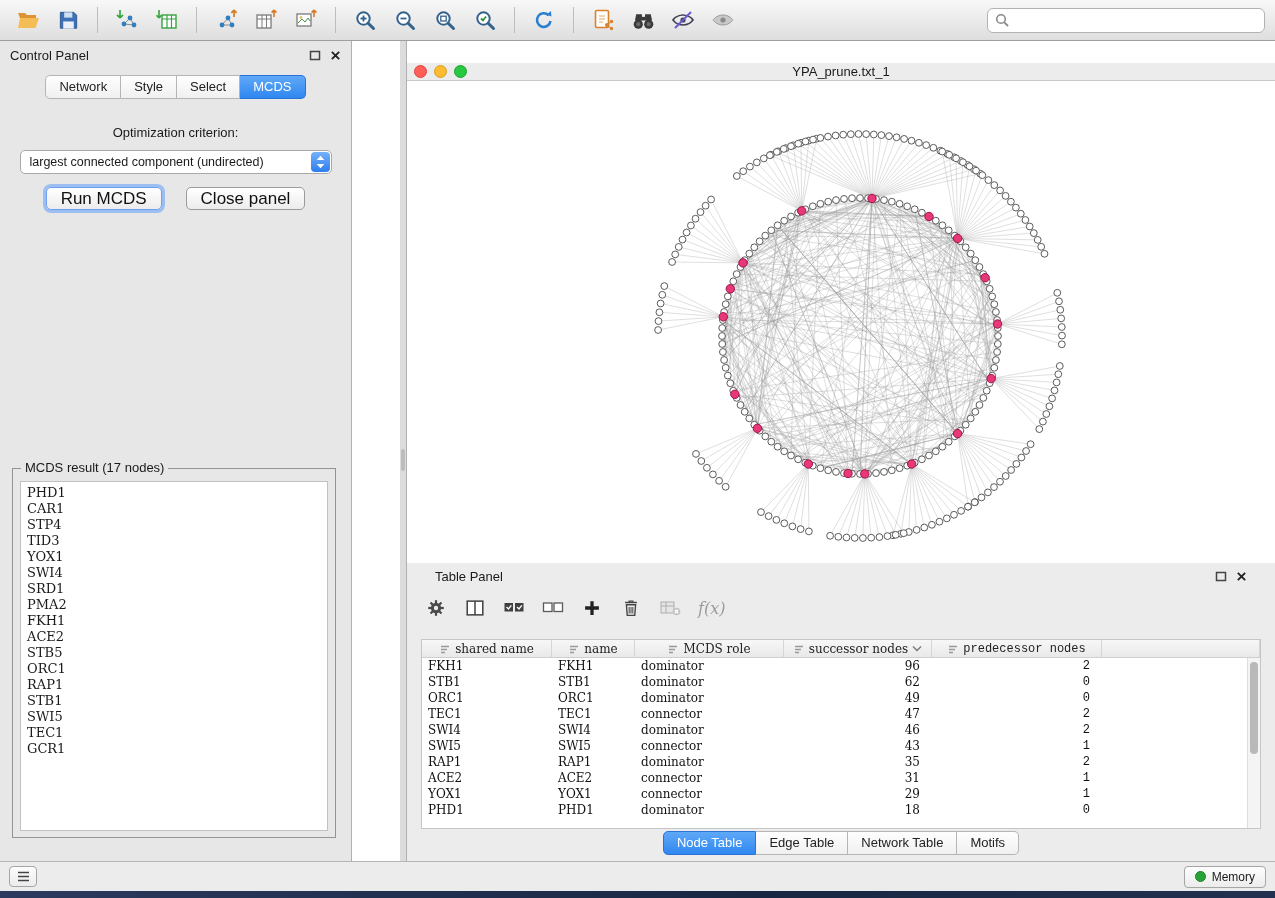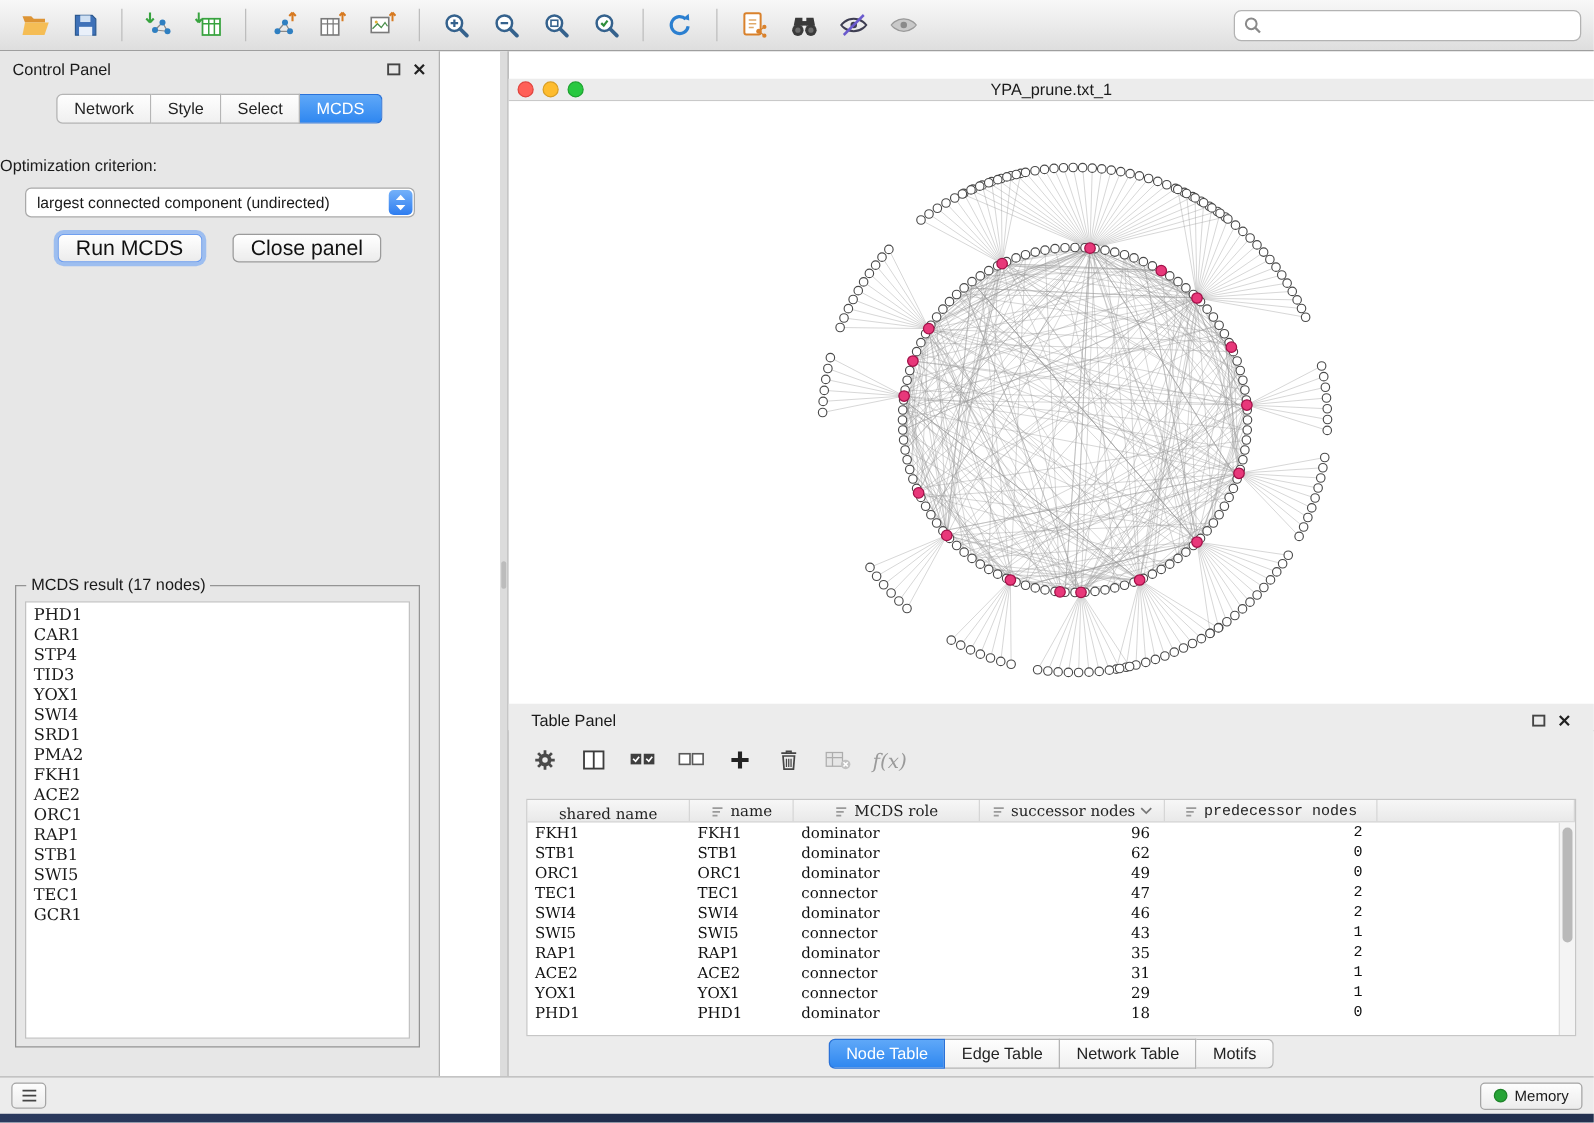--- a/index.html
+++ b/index.html
@@ -22,21 +22,21 @@
     background:#e7e7e7; border-right:1px solid #b0b0b0; }
   .panel-titlebar { height:28px; display:flex; align-items:center; padding:0 10px; }
   .panel-title { font-size:13px; }
   .panel-icons { margin-left:auto; display:flex; align-items:center; gap:9px; }
   .tabs { display:flex; justify-content:center; margin-top:6px; }
   .tab { font-size:13px; padding:3px 13px 4px; background:linear-gradient(#fefefe,#f0f0f0);
     border:1px solid #b5b5b5; border-left:none; color:#222; }
   .tab:first-child { border-left:1px solid #b5b5b5; border-radius:5px 0 0 5px; }
   .tab:last-child { border-radius:0 5px 5px 0; }
   .tab.selected { background:linear-gradient(#5fa8f8,#2f87f0); color:#fff; border-color:#2a72d8; }
-  .opt-label { margin-top:26px; font-size:13px; }
+  .opt-label { text-align:center; margin-top:26px; font-size:13px; }
   .combo { width:312px; height:24px; margin:10px auto 0; background:#fff; border:1px solid #a9a9a9;
     border-radius:5px; display:flex; align-items:center; font-size:12.5px; position:relative; padding:0 24px 0 9px; }
   .combo-text { white-space:nowrap; overflow:hidden; }
   .combo-stepper { position:absolute; right:1px; top:1px; bottom:1px; width:19px; border-radius:4px;
     background:linear-gradient(#74b1f9,#2e7df0); display:flex; flex-direction:column; align-items:center; justify-content:center; gap:2px; }
   .cp-buttons { display:flex; justify-content:center; gap:24px; margin-top:13px; }
   .btn { height:23px; padding:0 14px; font-size:17px; color:#111; background:linear-gradient(#ffffff,#ececec);
     border:1px solid #9b9b9b; border-radius:5px; }
   .btn.focused { box-shadow:0 0 0 3px rgba(96,156,247,.55); border-color:#6f9ff0; }
   .result-group { position:absolute; left:12px; right:15px; top:427px; bottom:23px; border:1px solid #949494; }
@@ -54,32 +54,32 @@
   .net-titlebar { position:relative; height:18px; background:#ececec; border-bottom:1px solid #c9c9c9;
     display:flex; align-items:center; justify-content:center; }
   .net-title { font-size:13px; }
   .traffic-lights { position:absolute; left:7px; top:2px; display:flex; gap:7px; }
   .tl { width:13px; height:13px; border-radius:50%; }
   .net-canvas { position:relative; width:100%; height:503px; background:#fff; overflow:hidden; }
   .net-canvas svg { position:absolute; inset:0; width:100%; height:100%; }
 
   
   .table-panel { position:absolute; left:407px; top:563px; width:868px; height:298px; background:#ececec; }
-  .tp-titlebar { height:26px; display:flex; align-items:center; padding:0 18px; }
+  .tp-titlebar { height:26px; display:flex; align-items:center; padding:0 28px; }
   .tp-toolbar { display:flex; align-items:center; gap:9px; padding:4px 14px 6px; }
   .tp-icon { width:30px; height:30px; display:flex; align-items:center; justify-content:center; border-radius:4px; }
   .fx-label { font-family:"DejaVu Serif",serif; font-style:italic; font-size:16px; color:#9a9a9a; margin-left:4px; }
   .tp-table { position:absolute; left:14px; right:14px; top:76px; height:190px; background:#fff; border:1px solid #c6c6c6; overflow:hidden; }
   .t-header { display:flex; height:18px; background:linear-gradient(#f7f7f7,#e9e9e9); border-bottom:1px solid #cfcfcf; }
   .t-hcell { display:flex; align-items:center; justify-content:center; gap:4px; border-right:1px solid #d6d6d6;
     font-family:"DejaVu Serif",serif; font-size:12px; color:#222; }
   .t-row { display:flex; height:16px; }
   .t-cell { font-family:"DejaVu Serif",serif; font-size:12px; color:#111; padding:1px 0 0 6px; border-right:1px solid transparent; white-space:nowrap; overflow:hidden; }
   .t-cell.num { text-align:right; padding-right:11px; padding-left:0; }
-  .c0 { width:130px;flex-direction:column; } .c1 { width:83px; } .c2 { width:149px; } .c3 { width:148px; } .c4 { width:170px;font-family:Liberation Mono, monospace; } .c5 { flex:1; }
+  .c0 { width:130px; } .c1 { width:83px; } .c2 { width:149px; } .c3 { width:148px; } .c4 { width:170px;font-family:Liberation Mono, monospace; } .c5 { flex:1; }
   .t-scrollbar { position:absolute; right:0; top:18px; bottom:0; width:13px; background:#f4f4f4; border-left:1px solid #ddd; }
   .t-thumb { position:absolute; left:2px; top:4px; width:8px; height:92px; background:#b9b9b9; border-radius:4px; }
   .tp-tabs { position:absolute; left:0; right:0; bottom:6px; display:flex; justify-content:center; }
 
   
   .statusbar { position:absolute; left:0; top:861px; width:1275px; height:30px; background:#ececec;
     border-top:1px solid #b5b5b5; display:flex; align-items:center; padding:0 9px; }
   .menu-btn { width:28px; height:21px; border:1px solid #a5a5a5; border-radius:4px; background:linear-gradient(#fdfdfd,#ececec);
     display:flex; align-items:center; justify-content:center; }
   .memory-btn { margin-left:auto; height:22px; border:1px solid #a5a5a5; border-radius:4px;
@@ -290,20 +290,21 @@
         <div class="result-item">SWI4</div>
 
         <div class="result-item">SRD1</div>
 
         <div class="result-item">PMA2</div>
 
         <div class="result-item">FKH1</div>
 
         <div class="result-item">ACE2</div>
 
+        <div class="result-item">STB5</div>
 
         <div class="result-item">ORC1</div>
 
         <div class="result-item">RAP1</div>
 
         <div class="result-item">STB1</div>
 
         <div class="result-item">SWI5</div>
 
         <div class="result-item">TEC1</div>

